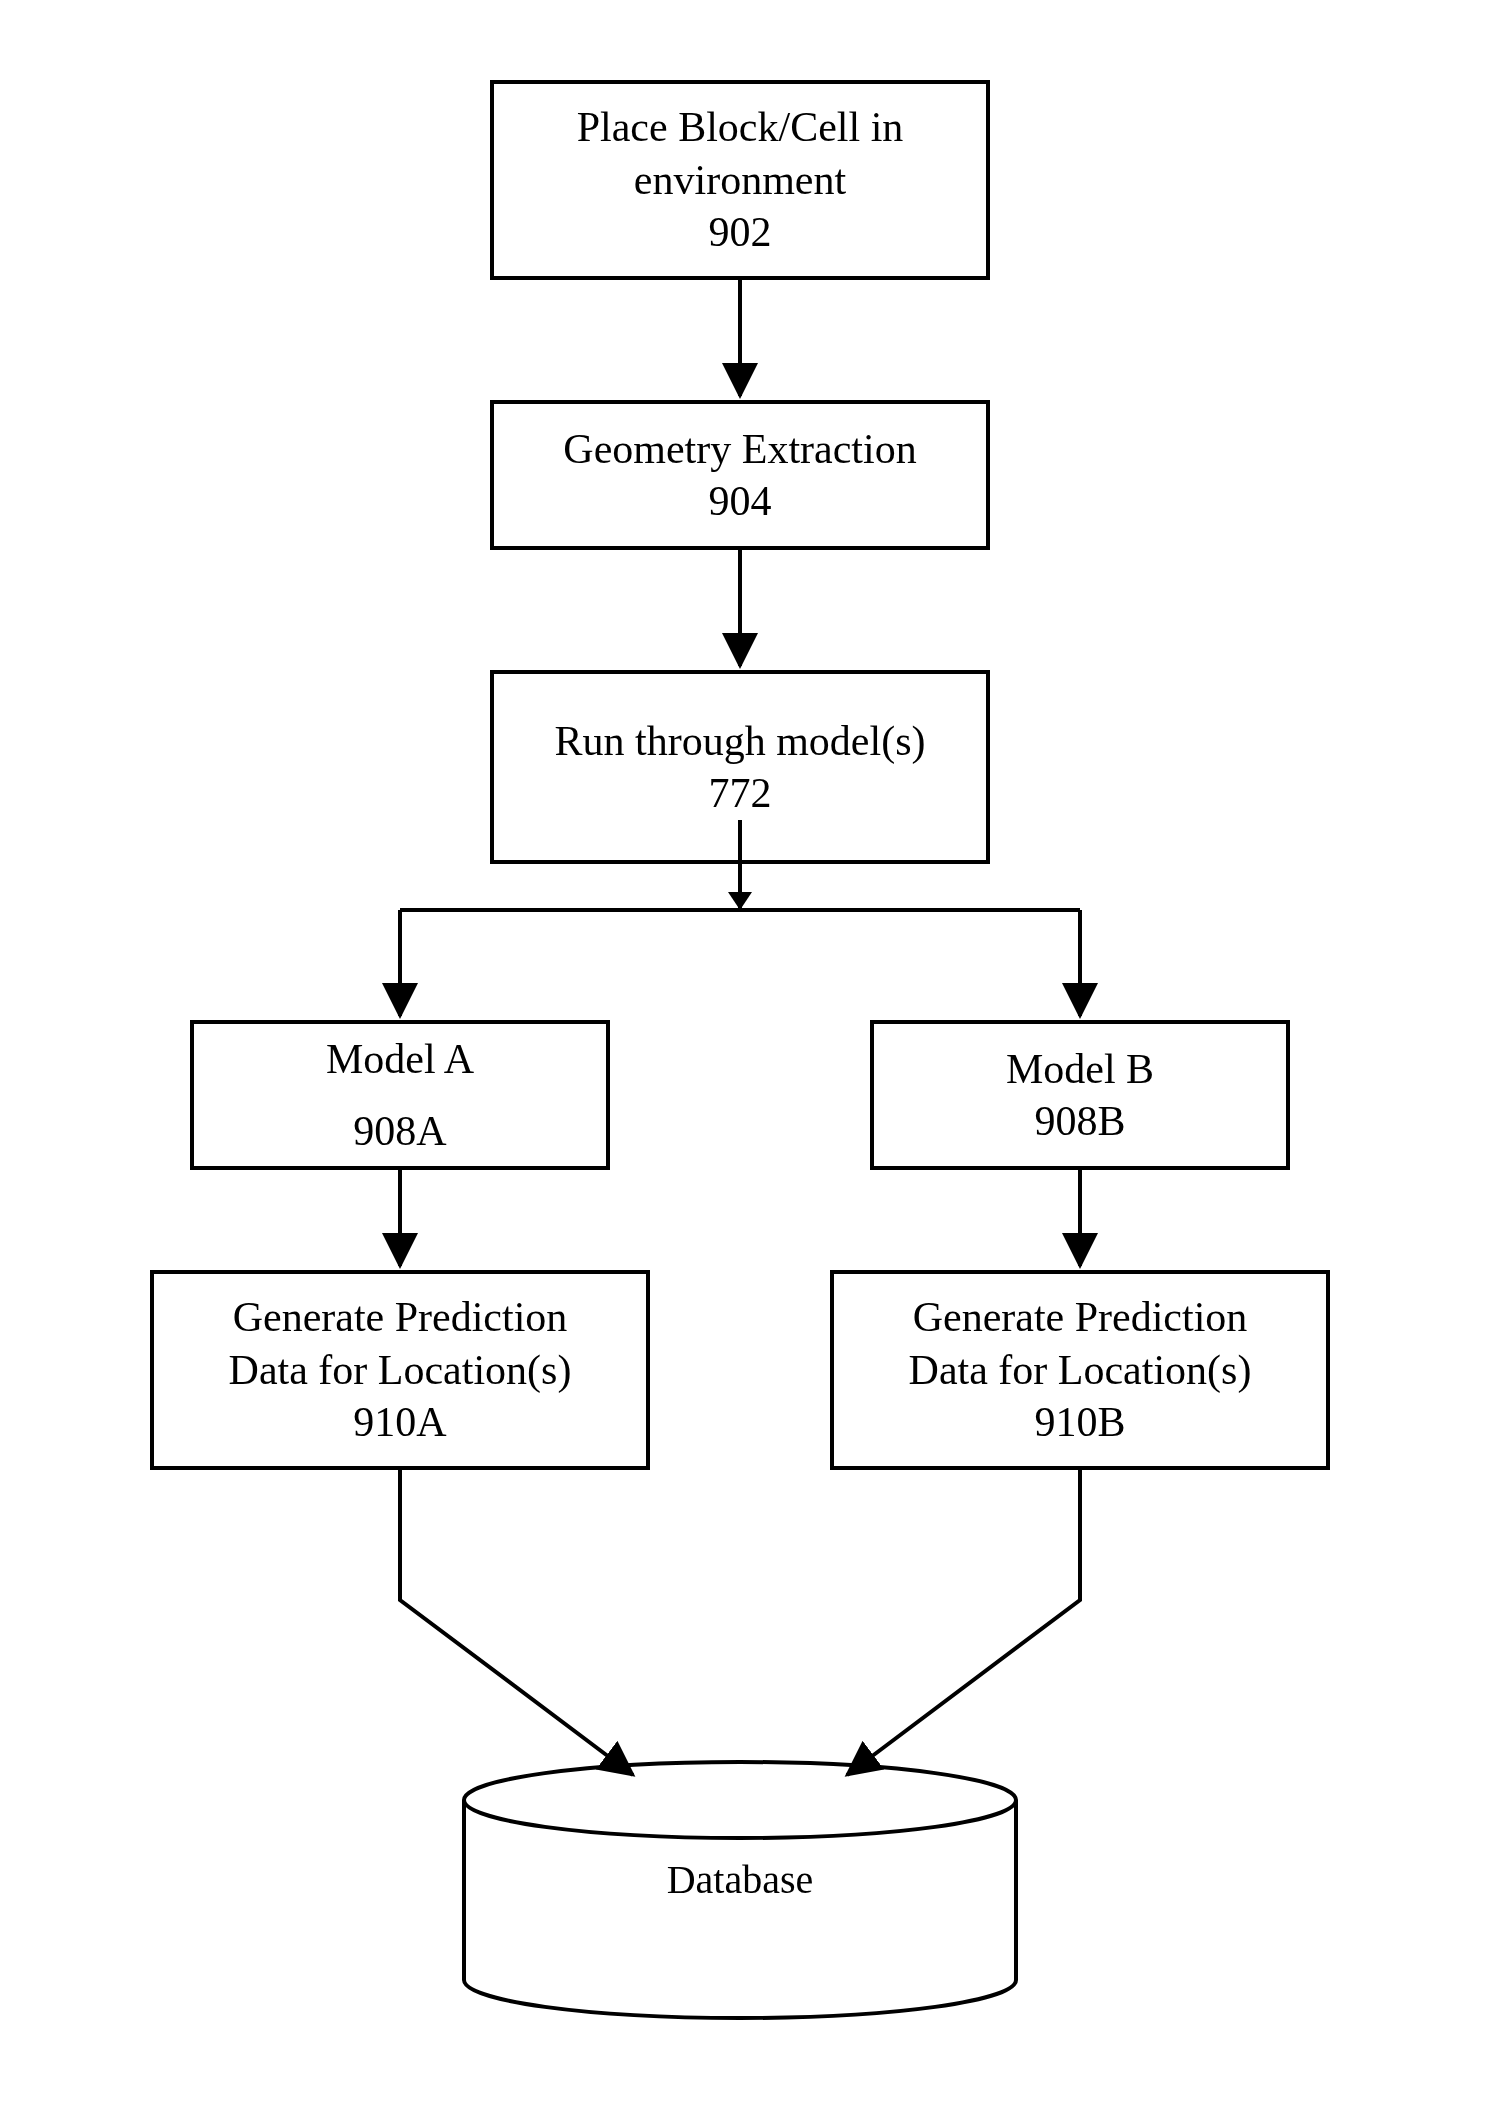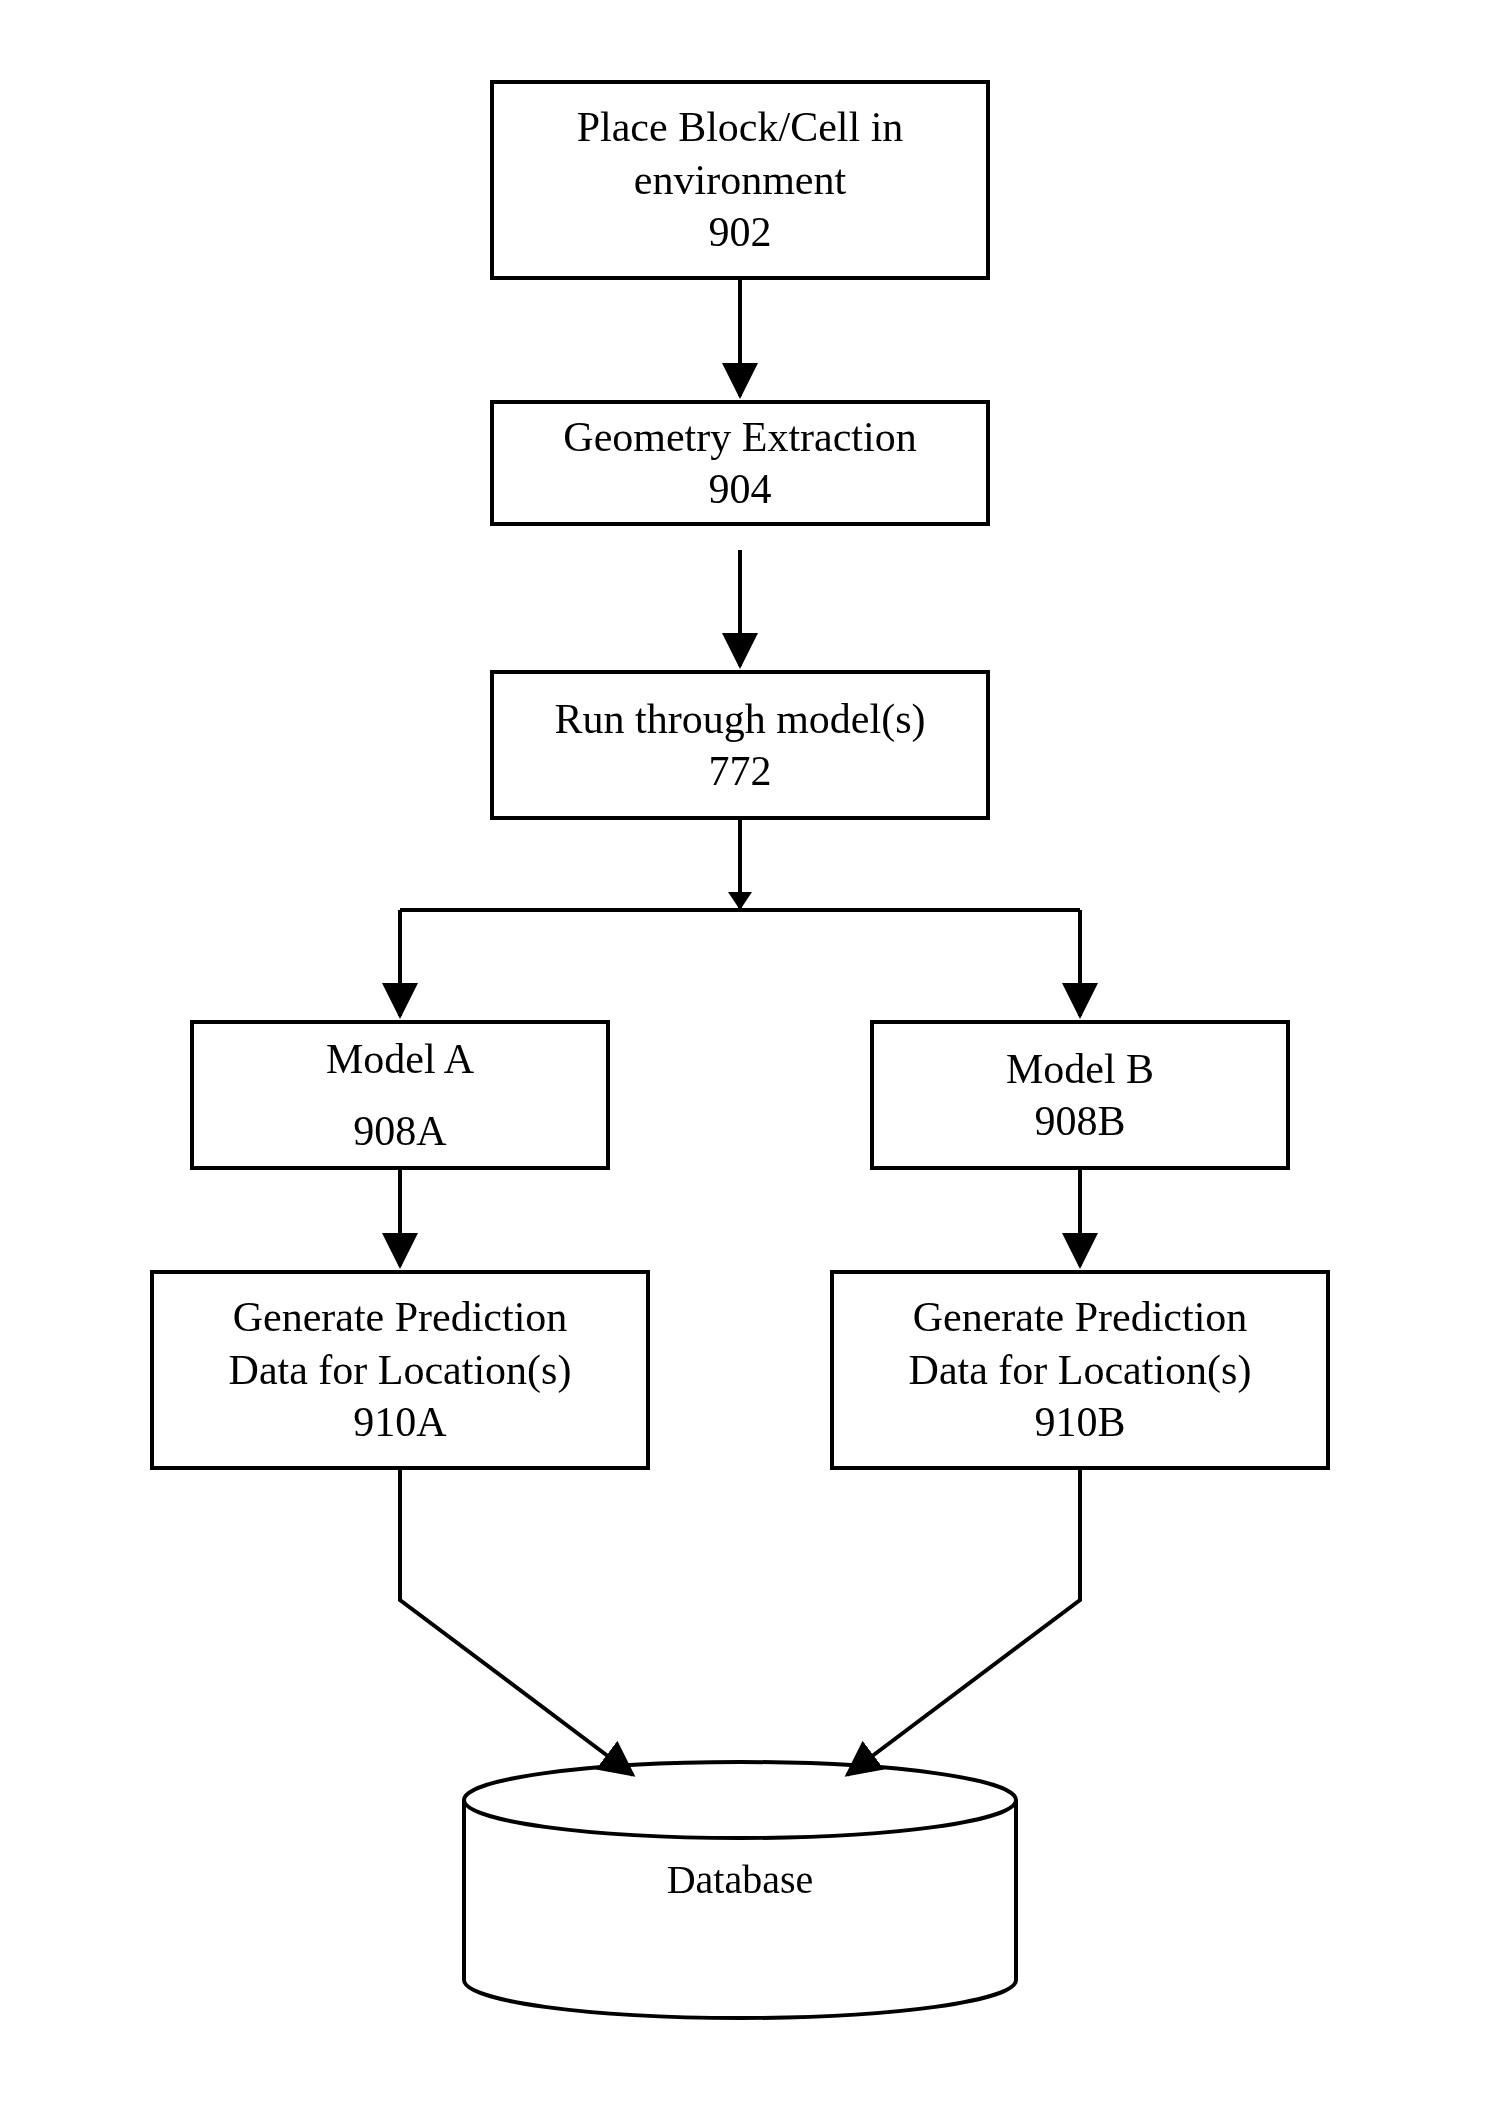--- a/index.html
+++ b/index.html
@@ -52,26 +52,26 @@
 <body>
 
 <div class="canvas">
 
   <div class="box" style="left:490px; top:80px; width:500px; height:200px;">
     <span>Place Block/Cell in</span>
     <span>environment</span>
     <span>902</span>
   </div>
 
-  <div class="box" style="left:490px; top:400px; width:500px; height:126px;">
+  <div class="box" style="left:490px; top:400px; width:500px; height:150px;">
     <span>Geometry Extraction</span>
     <span>904</span>
   </div>
 
-  <div class="box" style="left:490px; top:670px; width:500px; height:150px;">
+  <div class="box" style="left:490px; top:670px; width:500px; height:194px;">
     <span>Run through model(s)</span>
     <span>772</span>
   </div>
 
   <div class="box" style="left:190px; top:1020px; width:420px; height:150px;gap:20px;">
     <span>Model A</span>
     <span>908A</span>
   </div>
 
   <div class="box" style="left:870px; top:1020px; width:420px; height:150px;">

